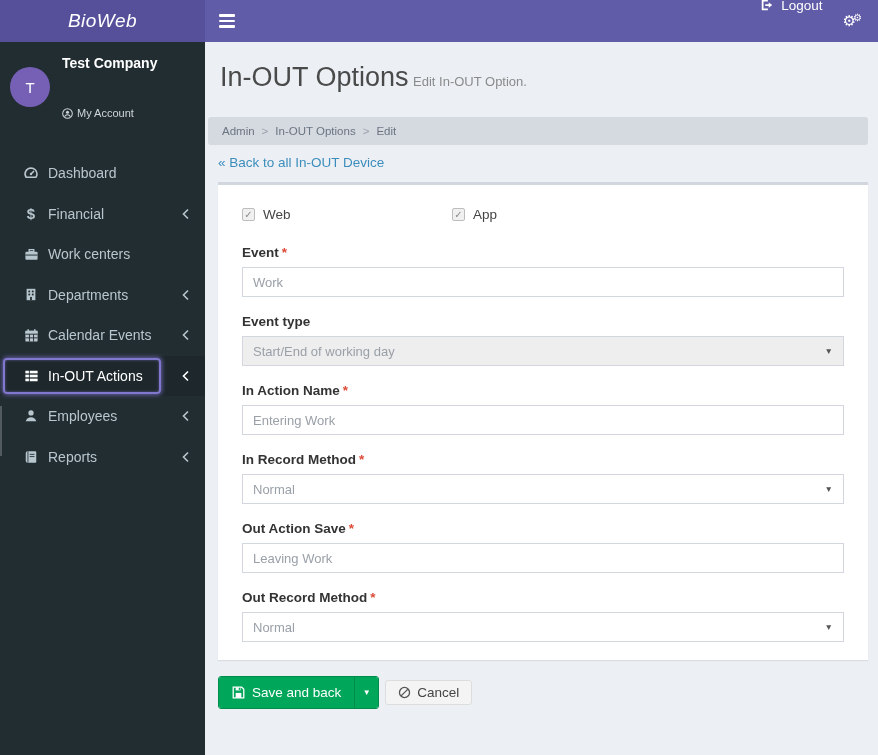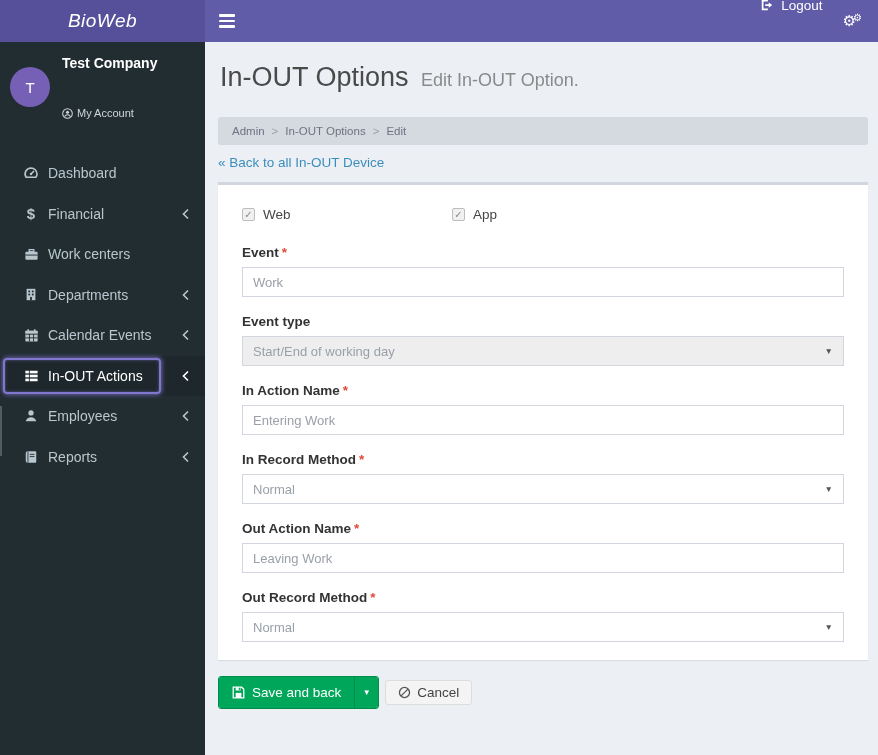--- a/index.html
+++ b/index.html
@@ -35,22 +35,22 @@
   .menu-item .mi-label { flex:1; margin-left:2px; }
   .menu-item .mi-chevron { margin-right:15px; display:flex; align-items:center; }
   .menu-item.active { background:#1e282c; color:#fff; }
   .focus-ring { position:absolute; left:3px; top:2px; width:158px; height:36px; border:2px solid #8277cf; border-radius:4px;
                 box-shadow:0 0 4px 1px rgba(130,119,207,.75), inset 0 0 3px rgba(130,119,207,.6); pointer-events:none; }
   .scroll-hint { position:absolute; left:0; top:364px; width:2px; height:50px; background:rgba(255,255,255,.22); }
 
   
   .content-header { padding:20px 15px 10px 15px; }
   .page-title { font-size:27px; font-weight:300; color:#4a4a4a; display:inline; }
-  .page-subtitle { font-size:18px; color:#8a8a8a; margin-left:8px; }
-  .breadcrumb { margin:14px 10px 0 13px; background:#d5d9e0; border-radius:3px; height:24px; display:flex; align-items:center;
+  .page-subtitle { font-size:13px; color:#8a8a8a; }
+  .breadcrumb { margin:14px 10px 0 3px; background:#d5d9e0; border-radius:3px; height:24px; display:flex; align-items:center;
                 padding:14px 14px; font-size:11.5px; color:#6b7582; }
   .breadcrumb .crumb { cursor:pointer; }
   .breadcrumb .sep { margin:0 7px; color:#99a1ac; }
   .back-link { display:block; margin:10px 10px 0 13px; color:#3c8dbc; font-size:13.5px; text-decoration:none; cursor:pointer; }
 
   
   .panel { margin:12px 10px 0 13px; background:#fff; border-top:3px solid #d2d6de; box-shadow:0 1px 1px rgba(0,0,0,.08);
            padding:20px 24px 14px 24px; }
   .form-group { margin-bottom:17px; }
   .form-group label { display:block; font-size:13.5px; font-weight:bold; color:#333; margin-bottom:7px; }
@@ -308,21 +308,21 @@
 
       <div class="form-group">
         <label><span>In Record Method</span><span class="req">*</span></label>
         <div class="control select">
           <span>Normal</span>
           <span class="arrow">▼</span>
         </div>
       </div>
 
       <div class="form-group">
-        <label><span>Out Action Name</span><span class="req">*</span></label>
+        <label><span>Out Action Save</span><span class="req">*</span></label>
         <input class="control" type="text" value="Leaving Work" style="">
       </div>
 
       <div class="form-group" style="margin-bottom:4px;">
         <label><span>Out Record Method</span><span class="req">*</span></label>
         <div class="control select">
           <span>Normal</span>
           <span class="arrow">▼</span>
         </div>
       </div>

